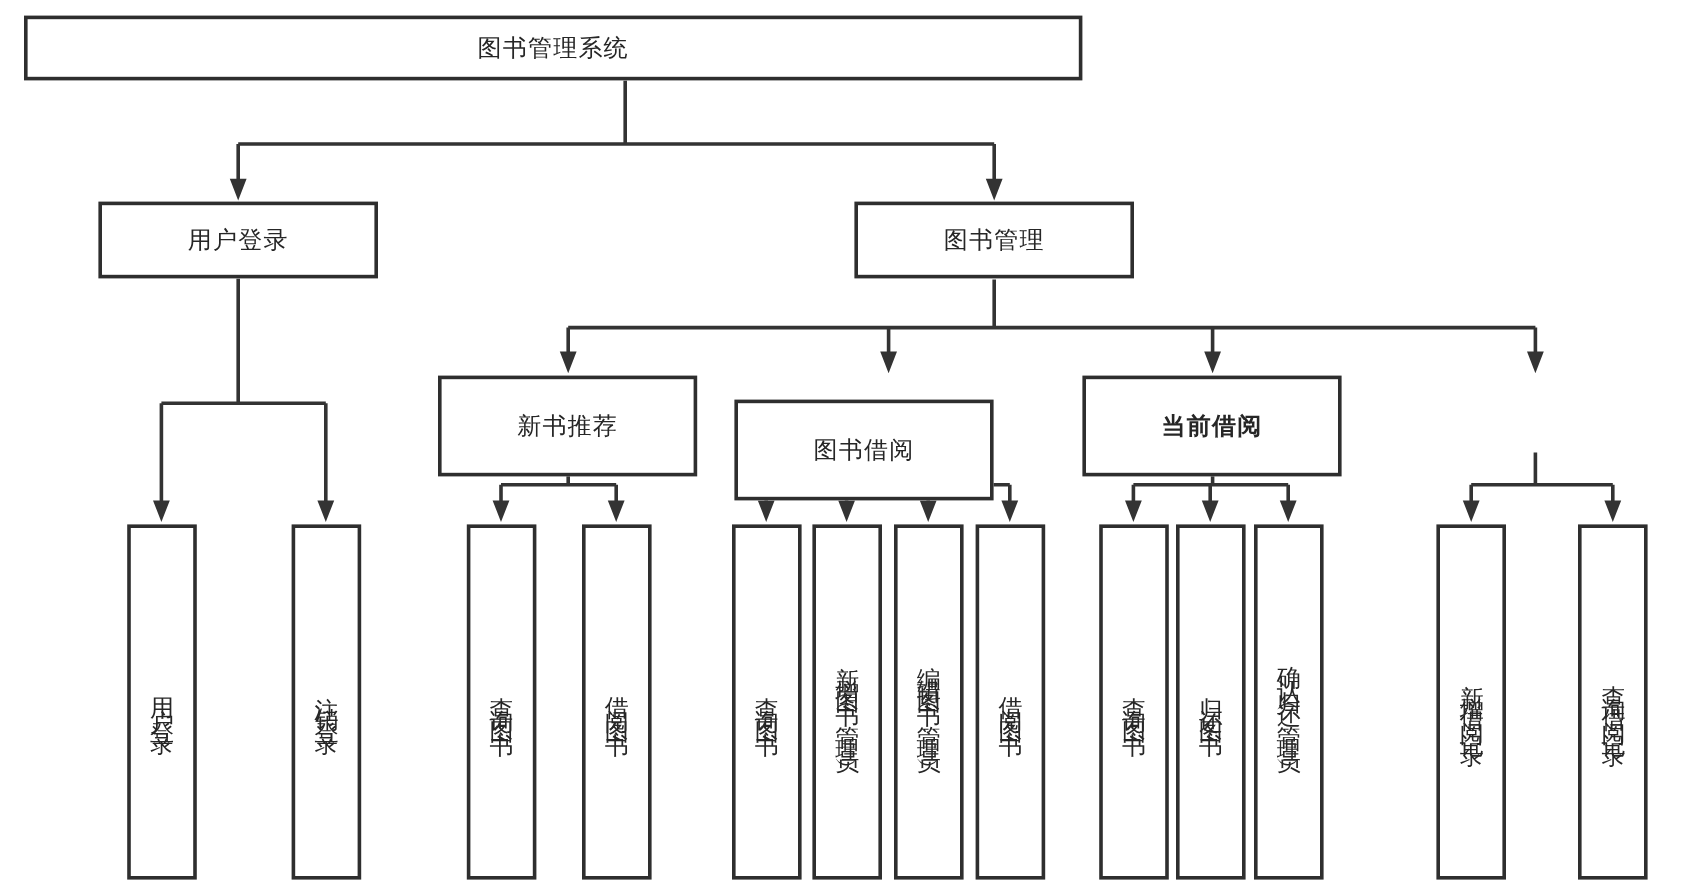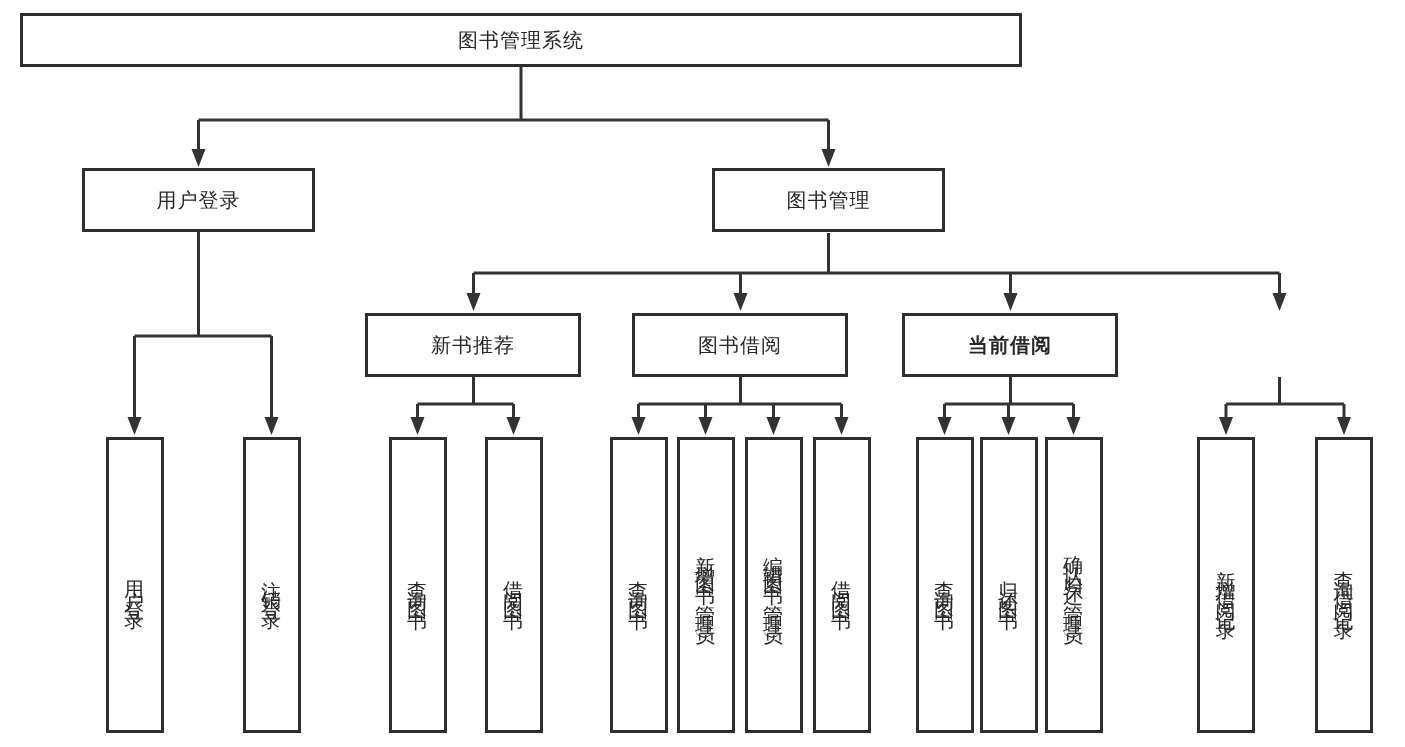--- a/index.html
+++ b/index.html
@@ -30,32 +30,32 @@
     align-items: center;
     justify-content: center;
     color: #262626;
     font-size: 20px;
     letter-spacing: 1px;
     z-index: 2;
   }
   .node.root {
     left: 20px;
     top: 13px;
-    width: 1002px;
+    width: 882px;
     height: 54px;
   }
   .node.lvl2 {
     top: 168px;
     width: 233px;
     height: 64px;
   }
   .node.lvl3 {
     top: 313px;
     width: 216px;
-    height: 64px;
+    height: 84px;
     text-align: center;
   }
   .node.leaf {
     top: 437px;
     width: 58px;
     height: 296px;
   }
   .vlabel {
     writing-mode: vertical-rl;
     text-orientation: mixed;
@@ -103,21 +103,21 @@
   <div class="node lvl2" style="left:82px;">
     <span>用户登录</span>
   </div>
   <div class="node lvl2" style="left:712px;">
     <span>图书管理</span>
   </div>
 
   <div class="node lvl3" style="left:365px;">
     <span>新书推荐</span>
   </div>
-  <div class="node lvl3" style="left:632px;">
+  <div class="node lvl3" style="left:612px;margin-top:20px;">
     <span>图书借阅</span>
   </div>
   <div class="node lvl3" style="left:902px;font-weight:bold;">
     <span>当前借阅</span>
   </div>
 
   <div class="node leaf" style="left:105.5px;">
     <span class="vlabel">用户登录</span>
   </div>
   <div class="node leaf" style="left:242.5px;">

